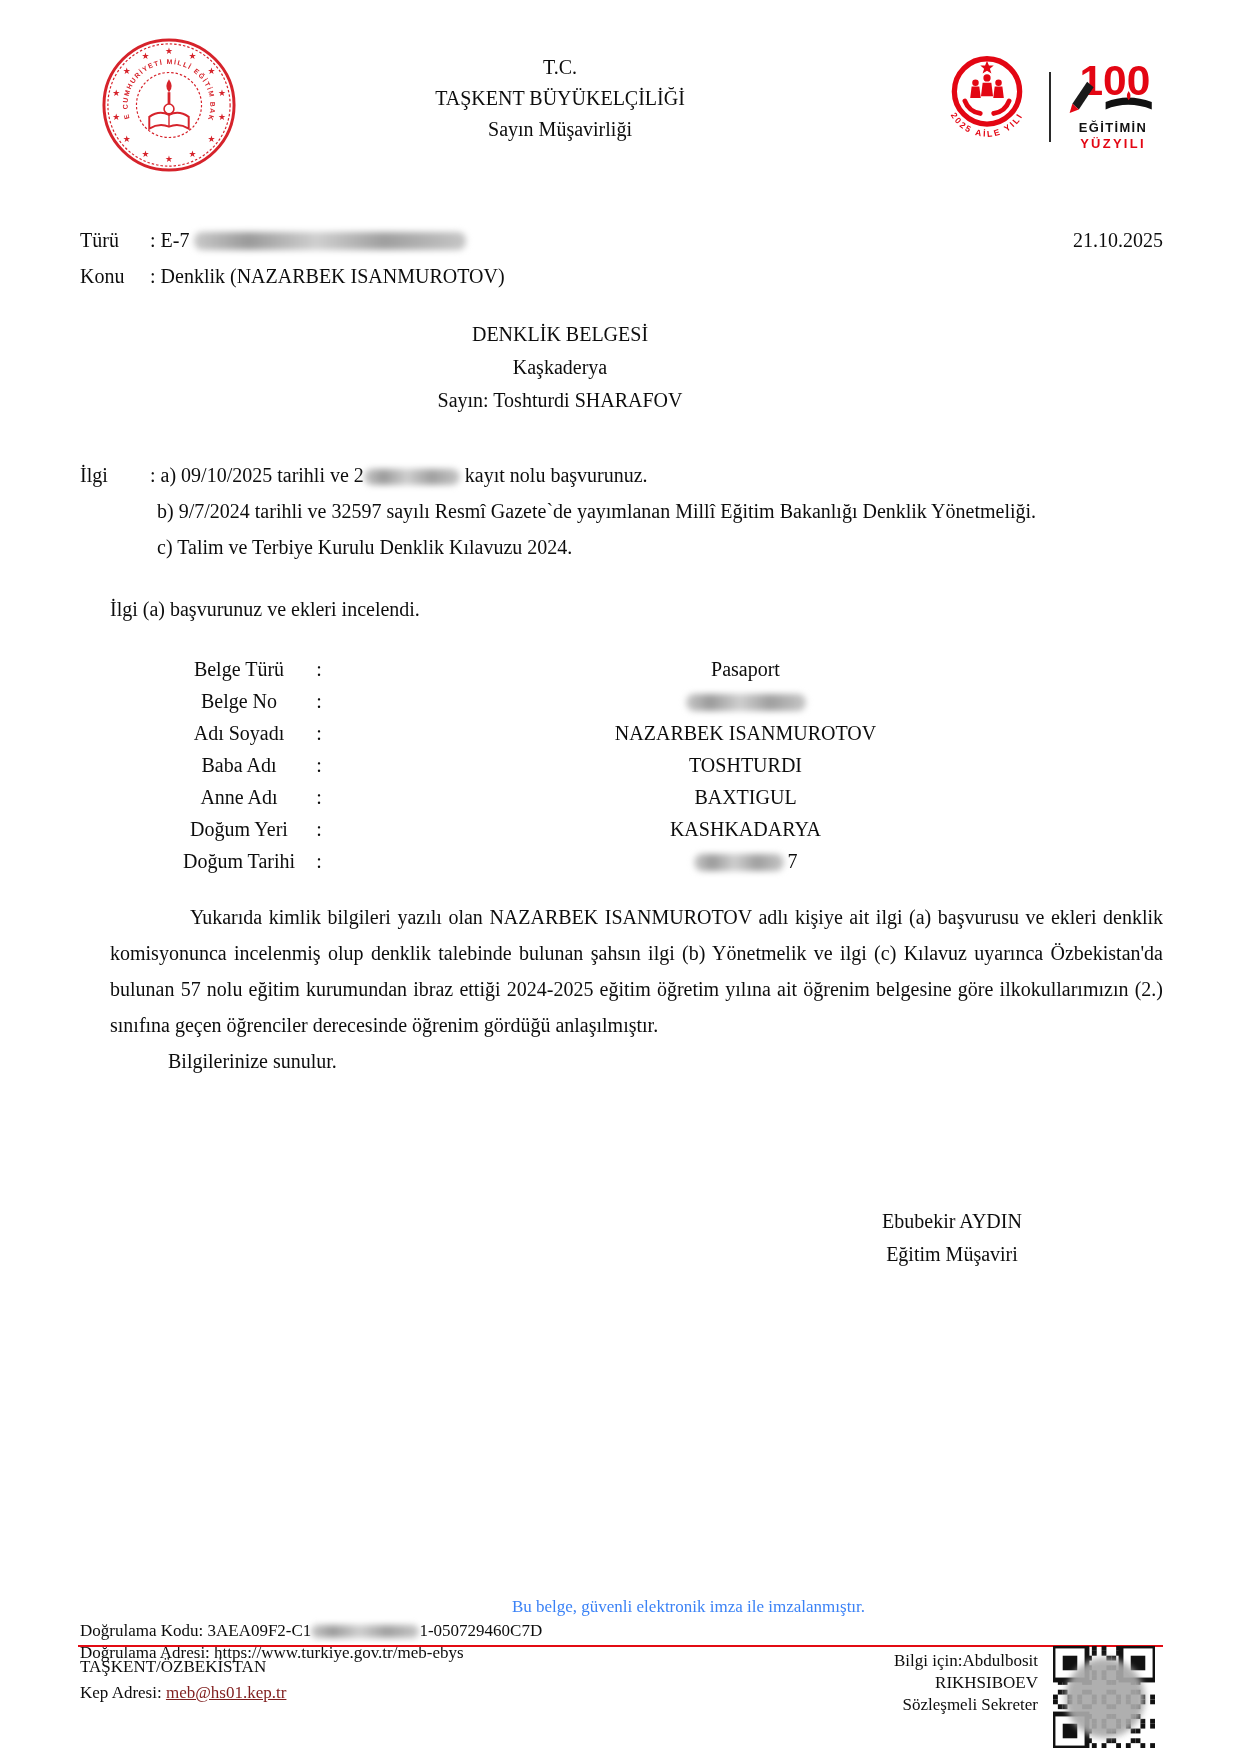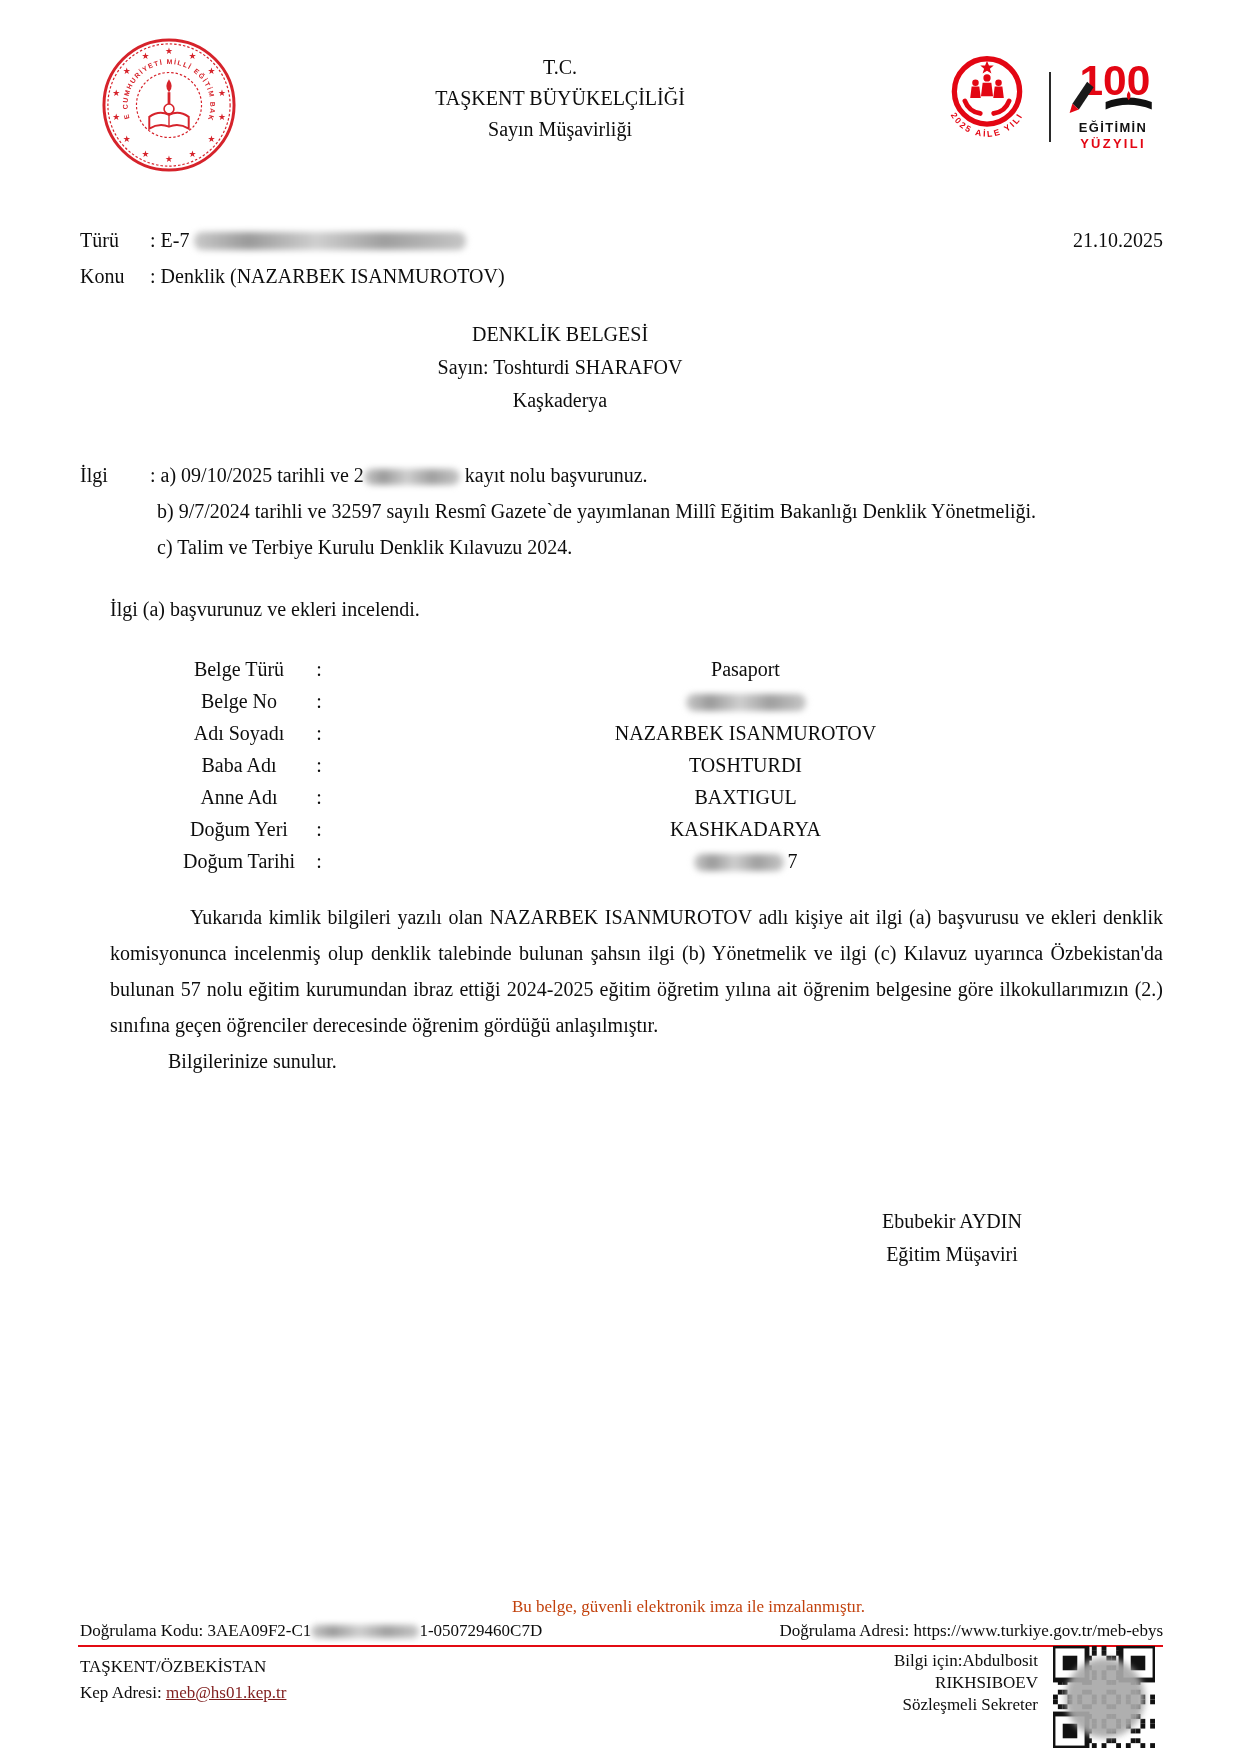--- a/index.html
+++ b/index.html
@@ -38,22 +38,22 @@
   .d-colon{width:18px;flex:0 0 auto;}
   .d-value{flex:1 1 auto;}
 
   .para{margin-top:22px;margin-left:30px;line-height:36px;text-align:justify;text-indent:80px;}
   .closing{margin-left:88px;line-height:36px;}
 
   .sig{margin-top:126px;margin-left:auto;margin-right:91px;width:240px;text-align:center;line-height:33px;}
 
   
   .footer{position:absolute;left:0;right:0;top:1596px;height:158px;font-size:17px;}
-  .f-notice{position:absolute;left:80px;right:78px;top:0;text-align:center;padding-left:134px;color:#c2410c;line-height:22px;font-family:Liberation Serif, serif;}
-  .f-kodu-row{position:absolute;left:80px;right:78px;top:24px;display:flex;justify-content:space-between;line-height:22px;}
+  .f-notice{position:absolute;left:80px;right:78px;top:0;text-align:center;padding-left:134px;color:#3b82f6;line-height:22px;font-family:Liberation Serif, serif;}
+  .f-kodu-row{position:absolute;left:80px;right:78px;top:24px;display:flex;justify-content:space-between;line-height:22px;flex-direction:column;}
   .f-rule{position:absolute;left:78px;right:78px;top:49px;height:2px;background:#e30b13;}
   .f-left{position:absolute;left:80px;top:58px;line-height:26px;}
   .f-right{position:absolute;right:203px;top:54px;text-align:right;line-height:22px;}
   .kep-link{color:#7f1d1d;text-decoration:underline;}
   .qr{position:absolute;right:86px;top:50px;width:102px;height:102px;}
   .qr-blur{position:absolute;right:96px;top:62px;width:80px;height:80px;border-radius:50%;
            background:#a9a9a9;filter:blur(3px);opacity:.92;}
 
   
   .redact{display:inline-block;vertical-align:-3px;border-radius:8px;
@@ -164,22 +164,22 @@
       <span class="meta-date">21.10.2025</span>
     </div>
 
     <div class="meta-row">
       <span class="meta-label">Konu</span>
       <span class="meta-value">: Denklik (NAZARBEK ISANMUROTOV)</span>
     </div>
 
     <div class="centered title-block">
       <div>DENKLİK BELGESİ</div>
+      <div>Kaşkaderya</div>
       <div>Sayın: Toshturdi SHARAFOV</div>
-      <div>Kaşkaderya</div>
     </div>
 
     <div class="ilgi">
       <span class="ilgi-label">İlgi</span>
       <div class="ilgi-body">
         <div>
           <span>: a)</span>
           <span>09/10/2025 tarihli ve 2</span><span class="redact r-ilgia"></span><span> kayıt nolu başvurunuz.</span>
         </div>
         <div class="ilgi-b">

